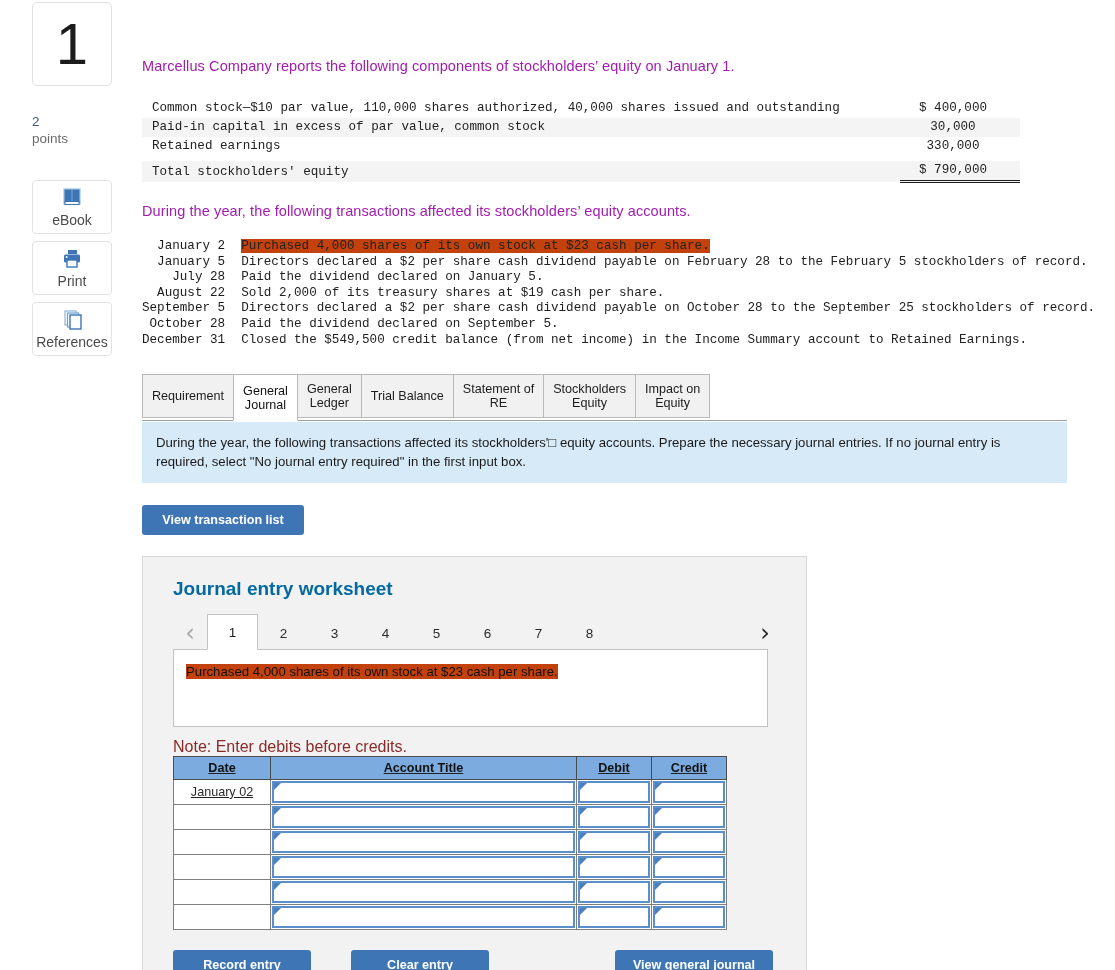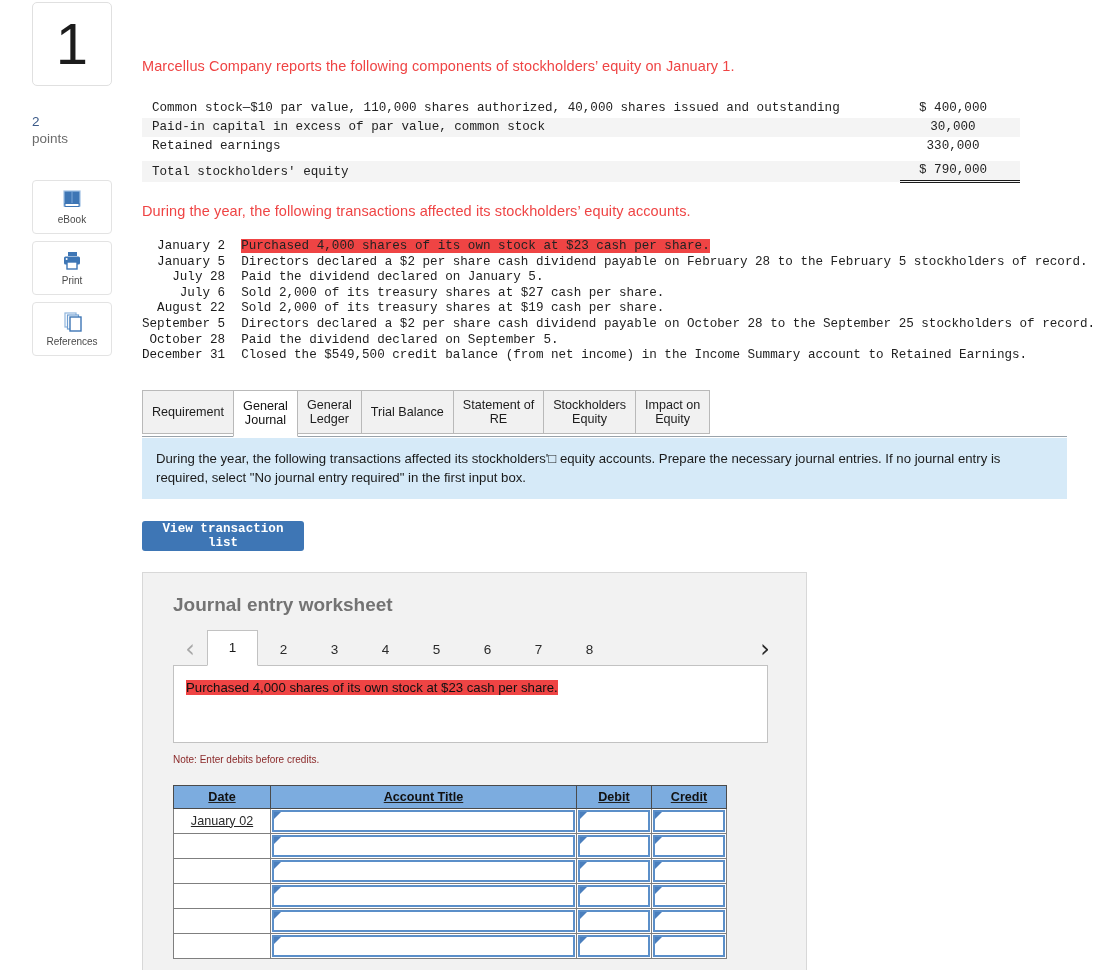--- a/index.html
+++ b/index.html
@@ -33,28 +33,28 @@
   .points-lbl { color: #6b6b6b; display: block; }
 
   .rail-btns { position: absolute; left: 32px; top: 180px; width: 80px; }
   .rail-btn {
     width: 80px; height: 54px; background: #ffffff;
     border: 1px solid #e3e3e3; border-radius: 4px;
     margin-bottom: 7px;
     display: flex; flex-direction: column; align-items: center; justify-content: center;
     cursor: pointer;
   }
-  .rail-btn .lbl { font-size: 10px; color: #4a4a4a; margin-top: 3px; }
+  .rail-btn .lbl { font-size: 14px; color: #4a4a4a; margin-top: 3px; }
   .rail-ico { width: 24px; height: 22px; display: block; }
 
   
   #main { position: absolute; left: 142px; top: 0; width: 960px; }
 
   .lead {
-    font-size: 14.5px; color: #ef4444; margin-top: 58px; margin-bottom: 0;
+    font-size: 14.5px; color: #a21caf; margin-top: 58px; margin-bottom: 0;
     letter-spacing: .1px;
   }
   .lead2 { margin-top: 20px; }
 
   
   .mono-table {
     font-family: "Liberation Mono", "DejaVu Sans Mono", monospace;
     font-size: 12.6px; line-height: 16px;
     width: 878px; border-collapse: collapse; margin-top: 25px;
   }
@@ -65,21 +65,21 @@
   .mono-table tr.spacer td { height: 5px; padding: 0; font-size: 0; }
   td.amt.rule-dbl  { border-bottom: 3px double #1a1a1a; }
 
   .tx-list {
     font-family: "Liberation Mono", "DejaVu Sans Mono", monospace;
     font-size: 12.6px; line-height: 15.6px;
     margin-top: 20px; border-collapse: collapse;
   }
   .tx-list td { padding: 0; white-space: pre; vertical-align: top; }
   .tx-list td.d { text-align: right; padding-right: 16px; width: 96px; color: #1a1a1a; }
-  .hl { background: #ef4444; }
+  .hl { background: #c2410c; }
 
   
   #tabstrip {
     position: relative; margin-top: 26px; height: 47px;
     border-bottom: 1px solid #9aa3ab; width: 925px;
   }
   .tabs { display: flex; height: 47px; }
   .tab {
     border: 1px solid #b9b9b9; background: #f1f1f1;
     height: 44px; margin-right: -1px; padding: 0 9px;
@@ -92,31 +92,31 @@
     color: #111;
   }
 
   .instr {
     width: 925px; background: #d6eaf8; border-top: 1px solid #ffffff;
     padding: 11px 14px 12px 14px; font-size: 13.2px; line-height: 19px; color: #1a1a1a;
   }
 
   .btn-blue {
     background: #3e76b5; color: #ffffff; border: none; border-radius: 3px;
-    font-family: Liberation Mono, monospace; font-size: 12.6px; font-weight: bold;
+    font-family: Liberation Sans, sans-serif; font-size: 12.6px; font-weight: bold;
     cursor: pointer; text-align: center;
   }
   #view-tx { margin-top: 22px; width: 162px; height: 30px; }
 
   
   #worksheet {
     margin-top: 21px; width: 665px; background: #f2f2f2;
     border: 1px solid #d8d8d8; padding: 18px 20px 26px 30px;
   }
-  .ws-title { font-size: 19px; font-weight: bold; color: #737373; margin: 3px 0 14px 0; }
+  .ws-title { font-size: 19px; font-weight: bold; color: #0369a1; margin: 3px 0 14px 0; }
 
   .pager { display: flex; align-items: flex-end; height: 36px; position: relative; }
   .pg-arrow {
     width: 34px; height: 34px; display: flex; align-items: center; justify-content: center;
     font-size: 24px; line-height: 1; cursor: pointer; font-family: "DejaVu Sans", sans-serif;
   }
   .pg-arrow.prev { color: #a8a8a8; }
   .pg-arrow.next { color: #2a2a2a; position: absolute; right: 4px; bottom: 0; }
   .pg-num {
     min-width: 51px; height: 33px; display: flex; align-items: center; justify-content: center;
@@ -125,21 +125,21 @@
   .pg-num.active {
     background: #ffffff; border: 1px solid #c2c2c2; border-bottom-color: #ffffff;
     height: 36px; position: relative; z-index: 2; color: #1a1a1a;
   }
   .tx-box {
     background: #ffffff; border: 1px solid #c2c2c2; margin-top: -1px;
     height: 78px; padding: 12px 10px 0 12px; position: relative; z-index: 1;
     width: 595px;
   }
   .tx-box .hl { font-size: 13.2px; color: #111; }
-  .note { color: #8b2a2a; font-size: 10px; margin-top: 11px; margin-bottom: 20px; }
+  .note { color: #8b2a2a; font-size: 16px; margin-top: 11px; margin-bottom: 0; }
 
   
   table.je { border-collapse: collapse; width: 553px; table-layout: fixed; text-decoration: underline; }
   table.je th {
     background: #7cacdf; border: 1px solid #4b4b4b; color: #111;
     font-size: 12.6px; font-weight: bold; height: 23px; text-align: center;
   }
   table.je td { border: 1px solid #7f7f7f; background: #ffffff; height: 24px; padding: 0; }
   td.c-date { text-align: center; font-size: 12.6px; color: #2a2a2a; }
   .cell-input {
@@ -247,24 +247,20 @@
         </tr>
         <tr>
           <td class="d">January 5</td>
           <td><span>Directors declared a $2 per share cash dividend payable on February 28 to the February 5 stockholders of record.</span></td>
         </tr>
         <tr>
           <td class="d">July 28</td>
           <td><span>Paid the dividend declared on January 5.</span></td>
         </tr>
         <tr>
-          <td class="d">July 6</td>
-          <td><span>Sold 2,000 of its treasury shares at $27 cash per share.</span></td>
-        </tr>
-        <tr>
           <td class="d">August 22</td>
           <td><span>Sold 2,000 of its treasury shares at $19 cash per share.</span></td>
         </tr>
         <tr>
           <td class="d">September 5</td>
           <td><span>Directors declared a $2 per share cash dividend payable on October 28 to the September 25 stockholders of record.</span></td>
         </tr>
         <tr>
           <td class="d">October 28</td>
           <td><span>Paid the dividend declared on September 5.</span></td>

